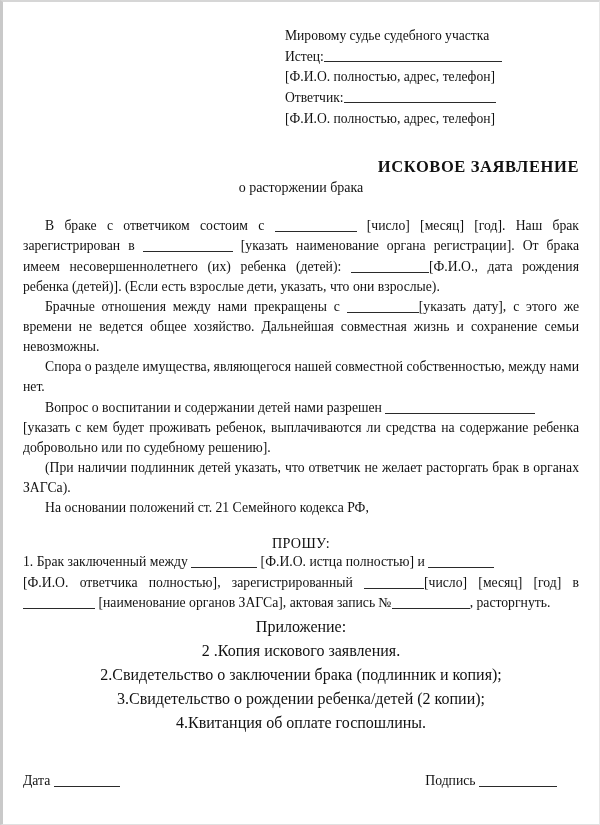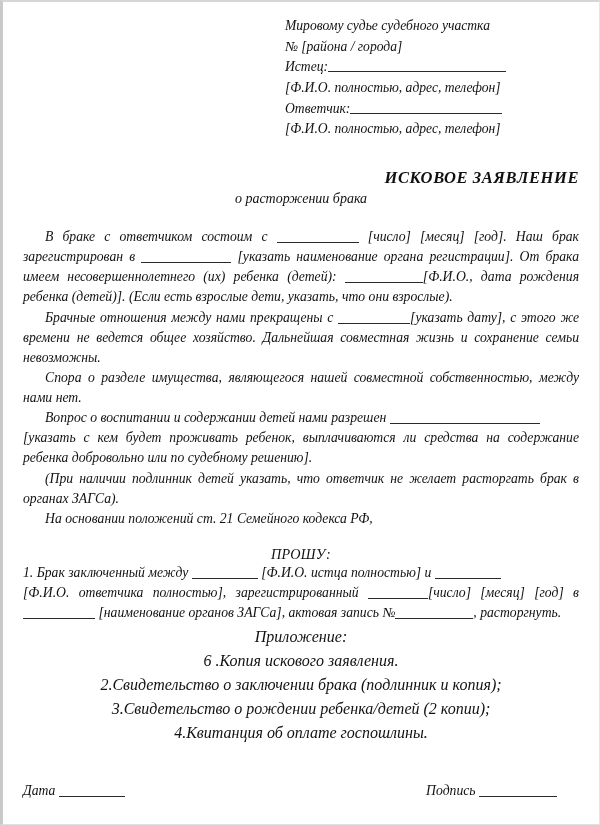--- a/index.html
+++ b/index.html
@@ -25,22 +25,21 @@
     border-top: 2px solid #d6d6d6;
     border-right: 1px solid #e6e6e6;
     border-bottom: 1px solid #e0e0e0;
     overflow: hidden;
   }
   .page-inner {
     box-sizing: border-box;
     width: 100%;
     height: 100%;
     background: #ffffff;
-    padding: 14px 20px 10px 20px;
-    font-style: italic;
+    padding: 24px 20px 10px 20px;
   }
 
   
   .addressee {
     margin-left: 262px;
     font-size: 13.6px;
     line-height: 1.52;
   }
   .addressee .row {
     white-space: nowrap;
@@ -140,21 +139,20 @@
   .u-sign { width: 78px; }
 </style>
 </head>
 <body>
 
 <div class="page-frame">
   <div class="page-inner">
 
     <div class="addressee">
       <div class="row">Мировому судье судебного участка</div>
-      <div class="row">№ [района / города]</div>
       <div class="row"><span class="lbl">Истец:</span><span class="blank-fill b-istec"></span></div>
       <div class="row">[Ф.И.О. полностью, адрес, телефон]</div>
       <div class="row"><span class="lbl">Ответчик:</span><span class="blank-fill b-otvet"></span></div>
       <div class="row">[Ф.И.О. полностью, адрес, телефон]</div>
     </div>
 
     <div class="title-block">
       <div class="doc-title">ИСКОВОЕ ЗАЯВЛЕНИЕ</div>
       <div class="doc-subtitle">о расторжении брака</div>
     </div>
@@ -176,21 +174,21 @@
     </div>
 
     <div class="proshu">ПРОШУ:</div>
 
     <div class="claims">
       <p class="para noindent"><span>1. Брак заключенный между</span> <span class="u u-66"></span> <span>[Ф.И.О. истца полностью] и</span> <span class="u u-66"></span><br><span>[Ф.И.О. ответчика полностью], зарегистрированный</span> <span class="u u-60"></span><span>[число] [месяц] [год] в</span> <span class="u u-72"></span> <span>[наименование органов ЗАГСа], актовая запись №</span><span class="u u-78"></span><span>, расторгнуть.</span></p>
     </div>
 
     <div class="attachments">
       <div class="att-head">Приложение:</div>
-      <div class="att-item">6 .Копия искового заявления.</div>
+      <div class="att-item">2 .Копия искового заявления.</div>
       <div class="att-item">2.Свидетельство о заключении брака (подлинник и копия);</div>
       <div class="att-item">3.Свидетельство о рождении ребенка/детей (2 копии);</div>
       <div class="att-item">4.Квитанция об оплате госпошлины.</div>
     </div>
 
     <div class="footer">
       <div class="f-left"><span>Дата</span> <span class="u u-date"></span></div>
       <div class="f-right"><span>Подпись</span> <span class="u u-sign"></span></div>
     </div>
 

